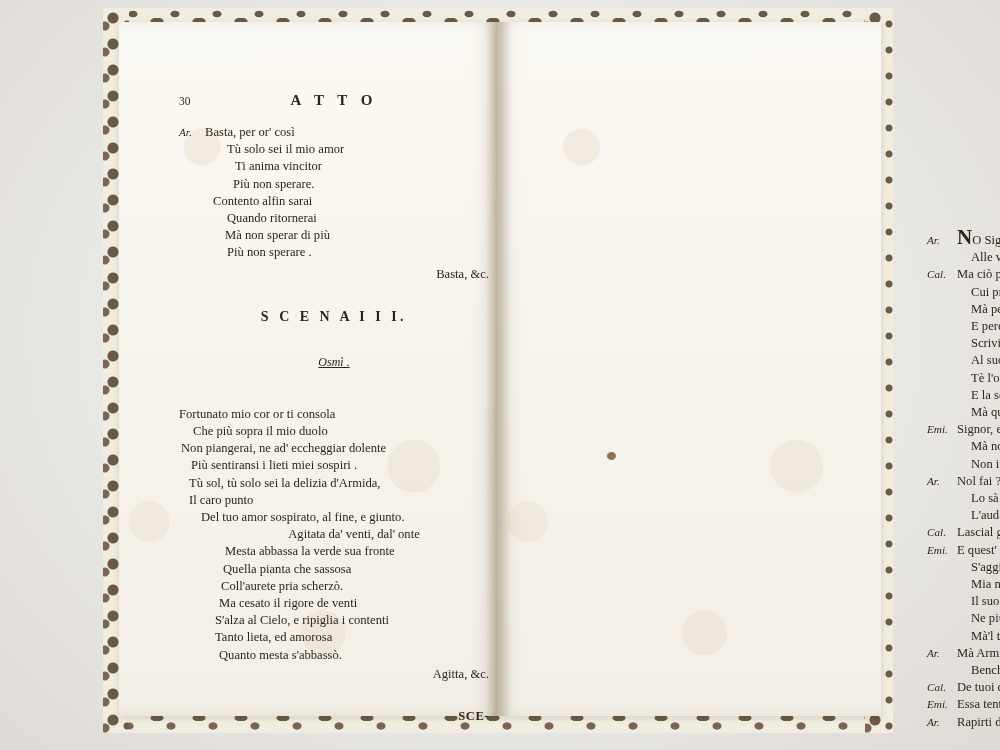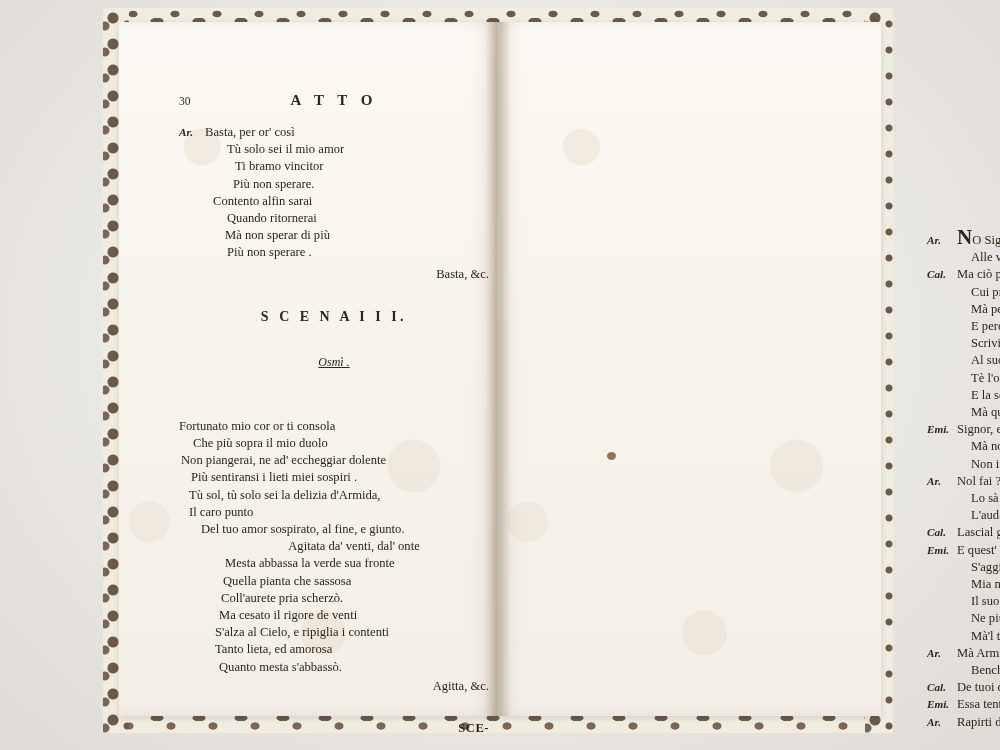--- a/index.html
+++ b/index.html
@@ -159,21 +159,20 @@
 
   .verse { margin-top: 6px; }
   .line {
     font-size: 12.6px;
     line-height: 17.2px;
     white-space: pre;
   }
   .sp {
     font-style: italic;
     font-size: 11.2px;
-    font-weight: bold;
   }
   .dropcap-line .big {
     font-size: 21px;
     line-height: 17px;
     font-weight: 600;
   }
   .catchword {
     text-align: right;
     font-size: 12.6px;
     font-weight: 600;
@@ -215,35 +214,35 @@
       <div class="page page-left">
 
         <div class="runhead">
           <span class="folio folio-left">30</span>
           <span>A T T O</span>
         </div>
 
         <div class="verse" id="left-scene1">
             <div class="line"><span class="sp" style="display: inline-block; width: 26px;">Ar.</span><span style="padding-left: 0px;">Basta, per or' così</span></div>
             <div class="line"><span class="sp" style="display: inline-block; width: 26px;"></span><span style="padding-left: 22px;">Tù solo sei il mio amor</span></div>
-            <div class="line"><span class="sp" style="display: inline-block; width: 26px;"></span><span style="padding-left: 30px;">Ti bramo vincitor</span></div>
+            <div class="line"><span class="sp" style="display: inline-block; width: 26px;"></span><span style="padding-left: 30px;">Ti anima vincitor</span></div>
             <div class="line"><span class="sp" style="display: inline-block; width: 26px;"></span><span style="padding-left: 28px;">Più non sperare.</span></div>
             <div class="line"><span class="sp" style="display: inline-block; width: 26px;"></span><span style="padding-left: 8px;">Contento alfin sarai</span></div>
             <div class="line"><span class="sp" style="display: inline-block; width: 26px;"></span><span style="padding-left: 22px;">Quando ritornerai</span></div>
             <div class="line"><span class="sp" style="display: inline-block; width: 26px;"></span><span style="padding-left: 20px;">Mà non sperar di più</span></div>
             <div class="line"><span class="sp" style="display: inline-block; width: 26px;"></span><span style="padding-left: 22px;">Più non sperare .</span></div>
           </div>
 
         <div class="line signature-right" style="margin-top:4px;">Basta, &amp;c.</div>
 
         <div class="scene-head" style="margin-top:26px;">S C E N A   I I I.</div>
 
         <div class="speaker-head" style="margin-top:30px;text-decoration:underline;">Osmì .</div>
 
-        <div class="verse" id="left-aria" style="margin-top:48px;">
+        <div class="verse" id="left-aria" style="margin-top:36px;">
             <div class="line" style="padding-left: 0px;"><span class="big">F</span>ortunato mio cor or ti consola</div>
             <div class="line" style="padding-left: 14px;">Che più sopra il mio duolo</div>
             <div class="line" style="padding-left: 2px;">Non piangerai, ne ad' eccheggiar dolente</div>
             <div class="line" style="padding-left: 12px;">Più sentiransi i lieti miei sospiri .</div>
             <div class="line" style="padding-left: 10px;">Tù sol, tù solo sei la delizia d'Armida,</div>
             <div class="line" style="padding-left: 10px;">Il caro punto</div>
             <div class="line" style="padding-left: 22px;">Del tuo amor sospirato, al fine, e giunto.</div>
             <div class="line" style="padding-left: 40px; text-align: center;">Agitata da' venti, dal' onte</div>
             <div class="line" style="padding-left: 46px;">Mesta abbassa la verde sua fronte</div>
             <div class="line" style="padding-left: 44px;">Quella pianta che sassosa</div>

